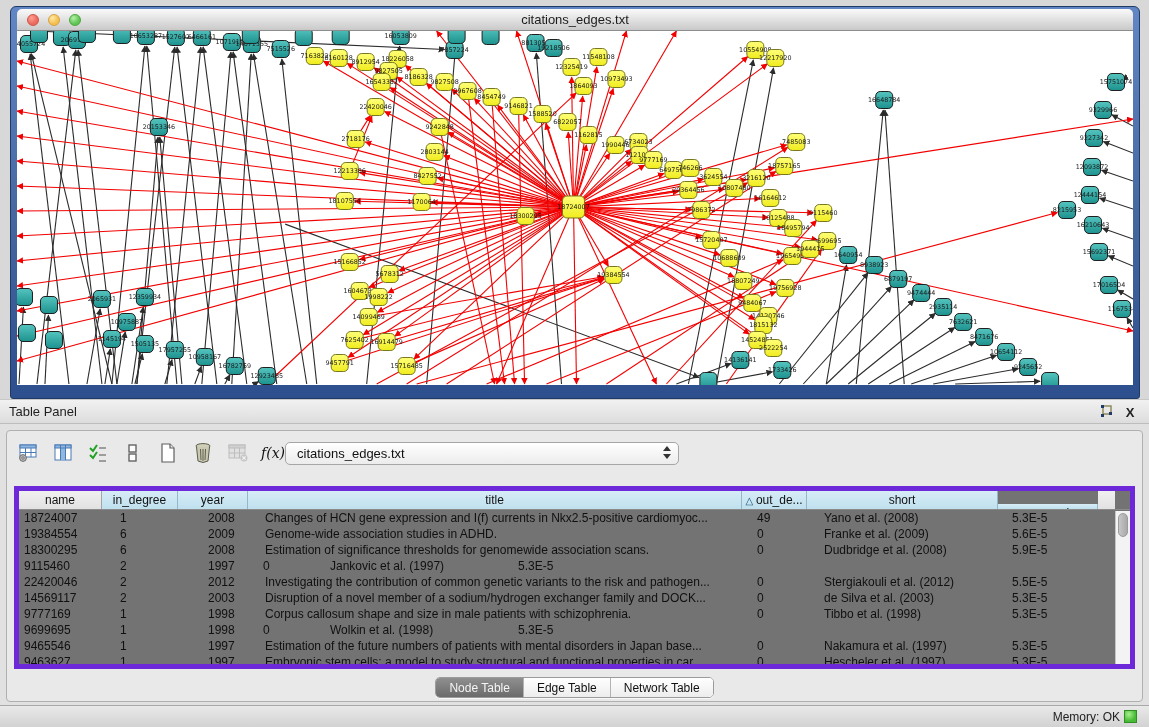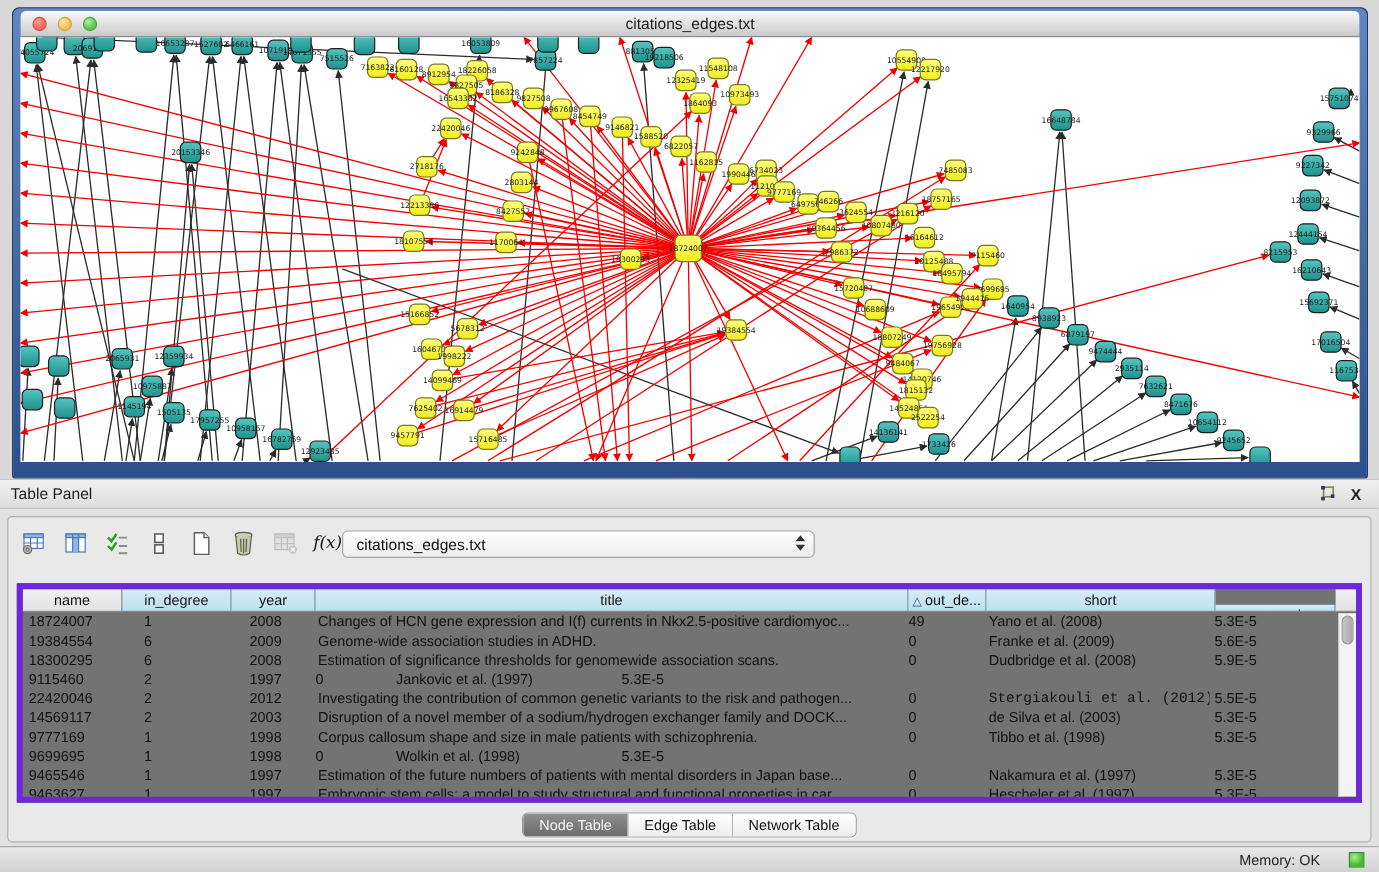--- a/index.html
+++ b/index.html
@@ -66,21 +66,21 @@
   .seg { display:inline-flex; height:21px; border:1px solid #9b9b9b; border-radius:5px; overflow:hidden;
     background:#fff; box-shadow:0 1px 0 rgba(255,255,255,.7); }
   .seg .tab { font-size:12px; padding:0 13px; line-height:20px; color:#111;
     background:linear-gradient(#ffffff,#ededed); border-right:1px solid #b3b3b3; cursor:default; }
   .seg .tab:last-child { border-right:none; }
   .seg .tab.sel { background:linear-gradient(#8f8f8f,#6b6b6b); color:#f5f5f5; }
 
   
   #status-bar { position:absolute; left:0; top:705px; width:1149px; height:22px;
     background:linear-gradient(#e9e9e9,#d2d2d2); border-top:1px solid #a9a9a9;
-    display:flex; align-items:center; justify-content:flex-end; padding-right:12px; gap:24px; }
+    display:flex; align-items:center; justify-content:flex-end; padding-right:12px; gap:4px; }
   #status-bar .mem { font-size:12px; color:#222; }
   .okdot { width:13px; height:13px; border-radius:50%；
     border:1px solid #2f8f24; }
   .okdot { background:radial-gradient(circle at 35% 30%, #a8ef8f, #47bb35 65%); border:1px solid #2f8f24; }
 </style>
 </head>
 <body>
 
 <div id="net-window">
   <div class="titlebar">
@@ -615,21 +615,21 @@
       <span>citations_edges.txt</span>
       <span class="arrows">
           <div class="up"></div>
           <div class="dn"></div>
         </span>
     </div>
 
     <div class="tablewrap">
       <div class="thead" id="thead">
           <div class="th gray" style="width: 83px;">name</div>
-          <div class="th" style="width: 91px;">in_degree</div>
+          <div class="th" style="width: 76px;">in_degree</div>
           <div class="th" style="width: 70px;">year</div>
           <div class="th" style="width: 494px;">title</div>
           <div class="th" style="width: 65px;"><span class="tri">△ </span>out_de...</div>
           <div class="th" style="width: 191px;">short</div>
           <div class="th" style="width: 100px; margin-top: 13px;">pagerank</div>
           <div class="th gray" style="width: 17px; border-right: none;"></div>
         </div>
       <div id="tbody">
           <div class="trow">
             <div class="td" style="width: 83px; padding-left: 5px;">18724007</div>
@@ -665,21 +665,21 @@
             <div class="td" style="width: 65px; padding-left: 5px;">0</div>
             <div class="td" style="width: 191px; padding-left: 7px;">Jankovic et al. (1997)</div>
             <div class="td" style="width: 100px; padding-left: 4px;">5.3E-5</div>
           </div>
           <div class="trow">
             <div class="td" style="width: 83px; padding-left: 5px;">22420046</div>
             <div class="td" style="width: 86px; padding-left: 18px;">2</div>
             <div class="td" style="width: 70px; padding-left: 20px;">2012</div>
             <div class="td" style="width: 494px; padding-left: 7px;">Investigating the contribution of common genetic variants to the risk and pathogen...</div>
             <div class="td" style="width: 65px; padding-left: 5px;">0</div>
-            <div class="td" style="width: 191px; padding-left: 7px; font-family: Liberation Mono, monospace;">Stergiakouli et al. (2012)</div>
+            <div class="td" style="width: 191px; padding-left: 7px;">Stergiakouli et al. (2012)</div>
             <div class="td" style="width: 100px; padding-left: 4px;">5.5E-5</div>
           </div>
           <div class="trow">
             <div class="td" style="width: 83px; padding-left: 5px;">14569117</div>
             <div class="td" style="width: 86px; padding-left: 18px;">2</div>
             <div class="td" style="width: 70px; padding-left: 20px;">2003</div>
             <div class="td" style="width: 494px; padding-left: 7px;">Disruption of a novel member of a sodium/hydrogen exchanger family and DOCK...</div>
             <div class="td" style="width: 65px; padding-left: 5px;">0</div>
             <div class="td" style="width: 191px; padding-left: 7px;">de Silva et al. (2003)</div>
             <div class="td" style="width: 100px; padding-left: 4px;">5.3E-5</div>

